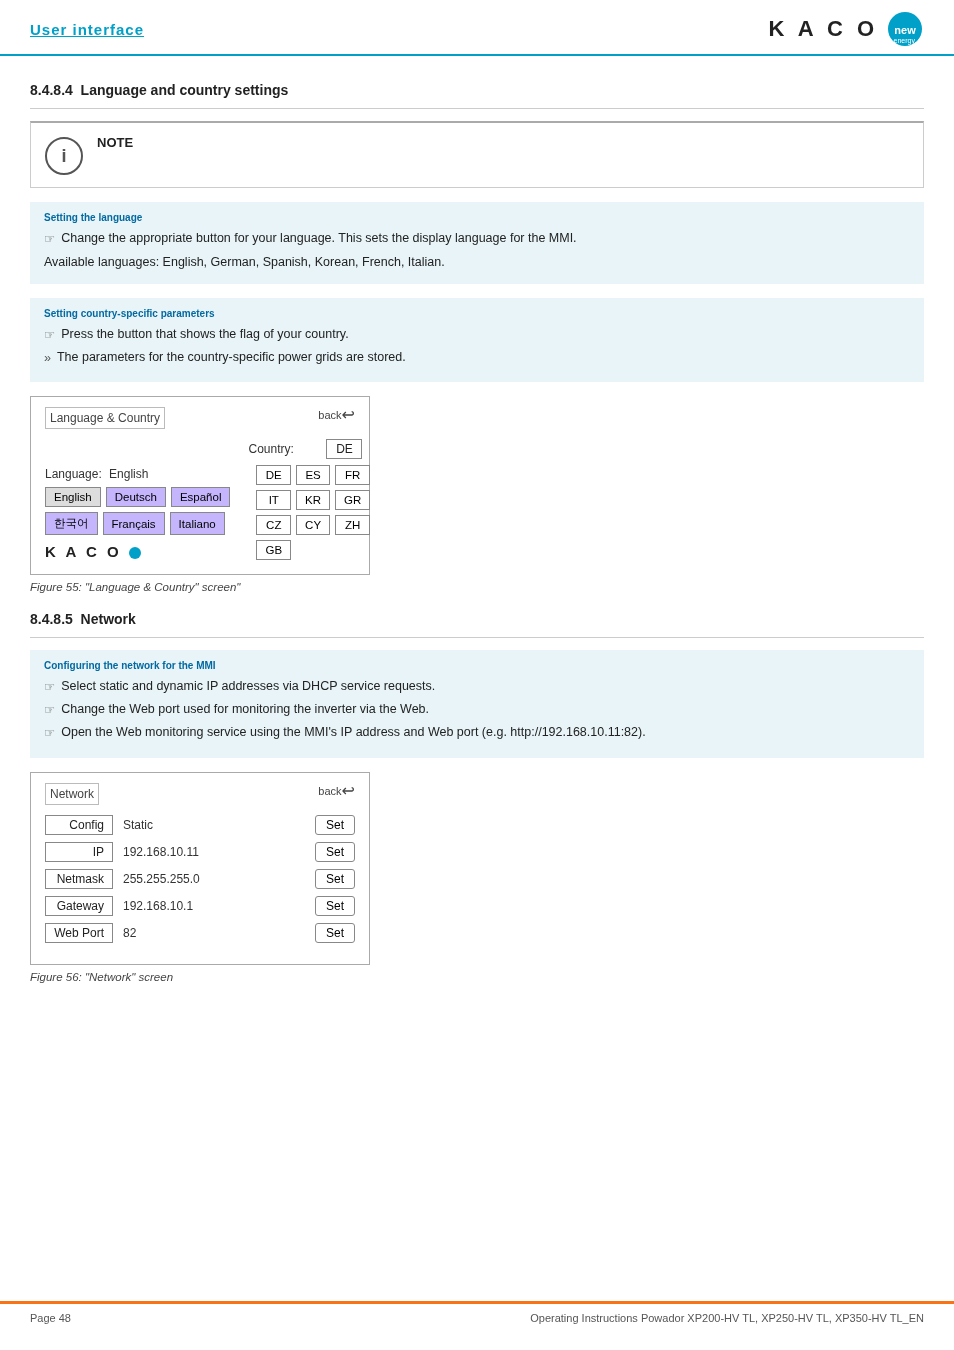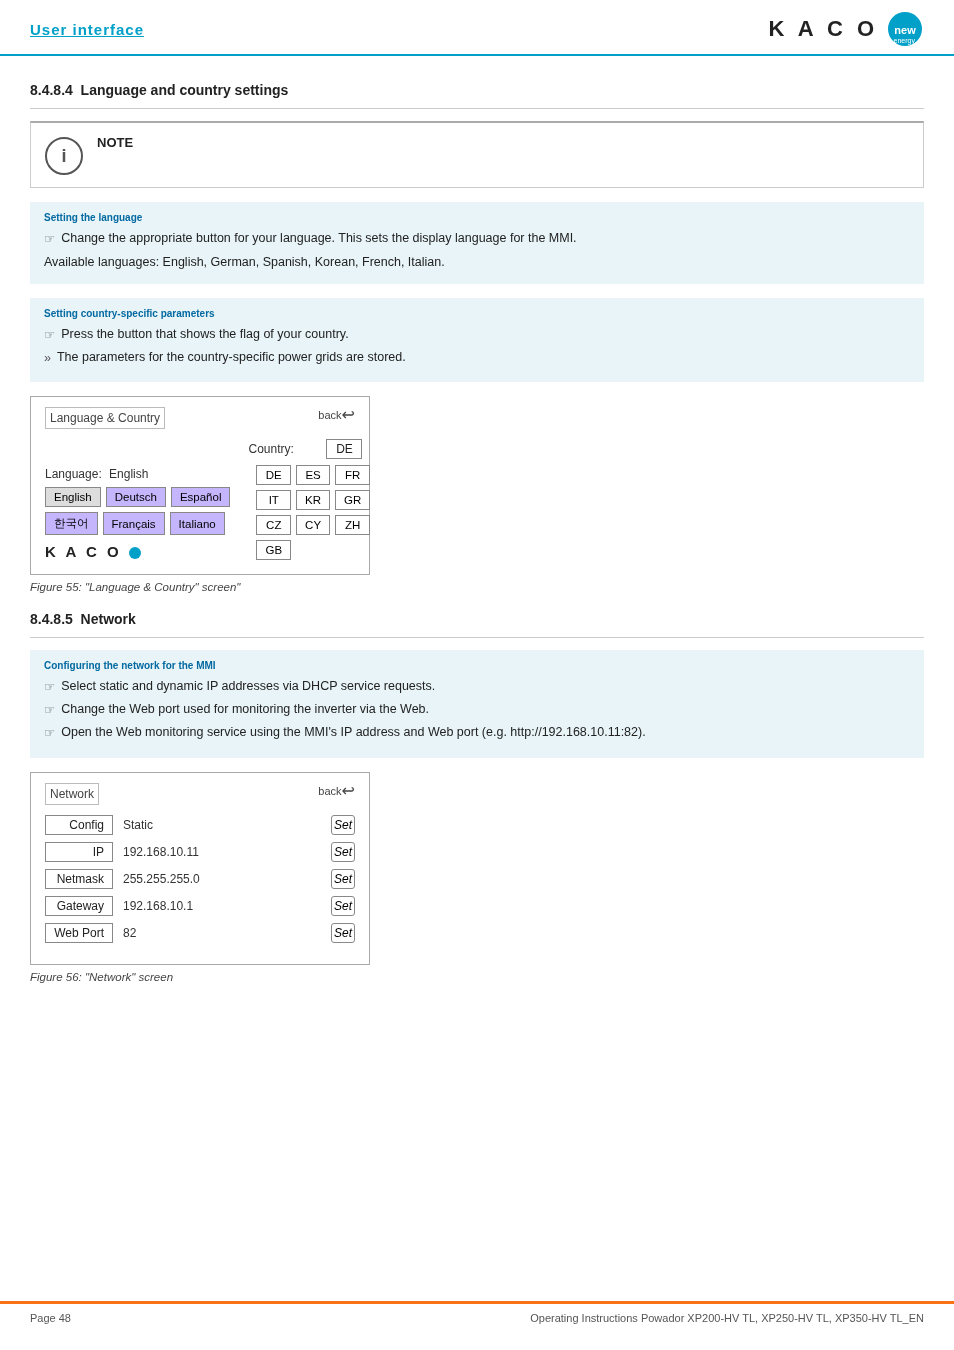--- a/index.html
+++ b/index.html
@@ -225,25 +225,24 @@
       text-align: right;
       background: #fff;
     }
     .network-value {
       font-size: 12px;
       color: #333;
       flex: 1;
     }
     .set-btn {
       border: 1px solid #888;
-      padding: 2px 2px;
+      padding: 2px 10px;
       font-size: 12px;
       background: #fff;
       border-radius: 3px;
-      font-style: italic;
     }
 
     
     .footer {
       position: absolute;
       bottom: 18px;
       left: 0;
       right: 0;
       border-top: 3px solid #f97316;
       padding: 8px 30px;

